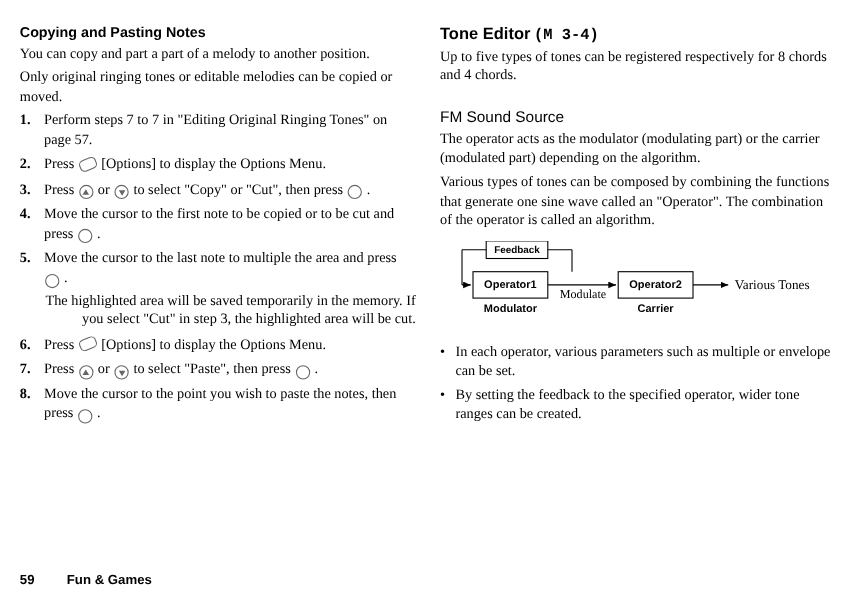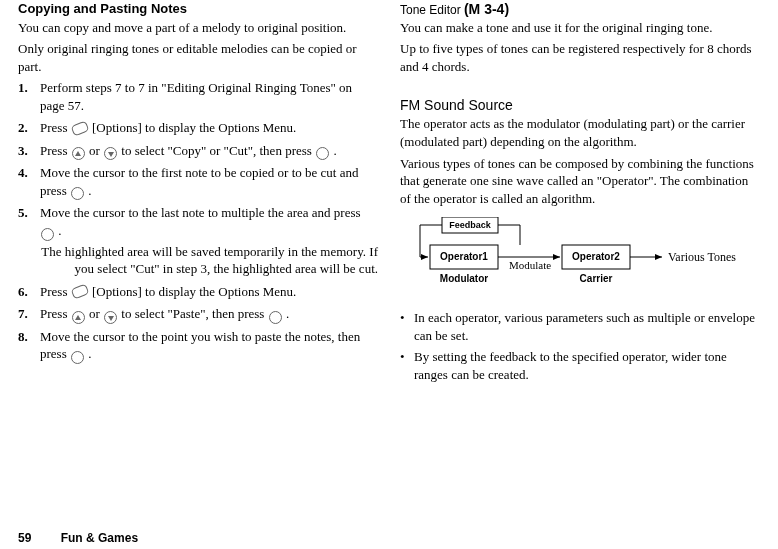--- a/index.html
+++ b/index.html
@@ -8,49 +8,49 @@
       height: 549px;
       font-family: "Times New Roman", Times, serif;
       font-size: 13px;
       color: #000;
       background: #fff;
       position: relative;
       line-height: 1.35;
     }
     .page {
       display: flex;
-      padding: 0 18px 0 18px;
+      padding: 21px 18px 0 18px;
       gap: 22px;
     }
     .col {
       flex: 1;
     }
     .col-left { width: 50%; }
     .col-right { width: 50%; }
     .heading-sm {
       font-family: Arial, Helvetica, sans-serif;
       font-weight: bold;
       font-size: 13px;
       margin-bottom: 1px;
     }
     .heading-lg {
       font-family: Arial, Helvetica, sans-serif;
-      font-weight: normal;
-      font-size: 12px;
+      font-weight: bold;
+      font-size: 15px;
       margin-bottom: 2px;
     }
     .heading-md {
       font-family: Arial, Helvetica, sans-serif;
       font-weight: normal;
       font-size: 14px;
       margin-top: 20px;
       margin-bottom: 1px;
     }
     .code {
-      font-family: Liberation Sans, sans-serif;
+      font-family: Liberation Mono, monospace;
       font-weight: bold;
       font-size: 14px;
     }
     p { margin-bottom: 4px; }
     ol.steps {
       list-style: none;
       padding-left: 0;
     }
     ol.steps > li {
       display: flex;
@@ -125,36 +125,36 @@
       display: flex;
       margin-bottom: 4px;
     }
     .bullets li .dot {
       width: 14px;
       flex-shrink: 0;
     }
     .footer {
       position: absolute;
       left: 18px;
-      bottom: 3px;
+      bottom: 14px;
       font-family: Arial, Helvetica, sans-serif;
       font-weight: bold;
       font-size: 12px;
       text-align: center;
     }
     .footer .pg { display: inline-block; margin-right: 26px; }
   </style>
 </head>
 <body>
 
 <div class="page">
   <div class="col col-left">
     <div class="heading-sm">Copying and Pasting Notes</div>
-    <p>You can copy and move a part of a melody to original position.</p>
-    <p>Only original ringing tones or editable melodies can be copied or part.</p>
+    <p>You can copy and part a part of a melody to another position.</p>
+    <p>Only original ringing tones or editable melodies can be copied or moved.</p>
     <ol class="steps">
       <li>
         <span class="num">1.</span>
         <span class="body">Perform steps 7 to 7 in "Editing Original Ringing Tones" on page 57.</span>
       </li>
       <li>
         <span class="num">2.</span>
         <span class="body">
           <span>Press </span>
           <span class="icon icon-key"></span>
@@ -219,21 +219,20 @@
         </span>
       </li>
     </ol>
   </div>
 
   <div class="col col-right">
     <div>
       <span class="heading-lg">Tone Editor</span>
       <span class="code">(M 3-4)</span>
     </div>
-    <p>You can make a tone and use it for the original ringing tone.</p>
     <p>Up to five types of tones can be registered respectively for 8 chords and 4 chords.</p>
     <div class="heading-md">FM Sound Source</div>
     <p>The operator acts as the modulator (modulating part) or the carrier (modulated part) depending on the algorithm.</p>
     <p>Various types of tones can be composed by combining the functions that generate one sine wave called an "Operator". The combination of the operator is called an algorithm.</p>
 
     <div class="diagram">
       <svg width="360" height="78">
         <defs>
           <marker id="arrow" markerWidth="8" markerHeight="8" refX="7" refY="3" orient="auto">
             <path d="M0,0 L7,3 L0,6 Z" fill="#000"></path>

